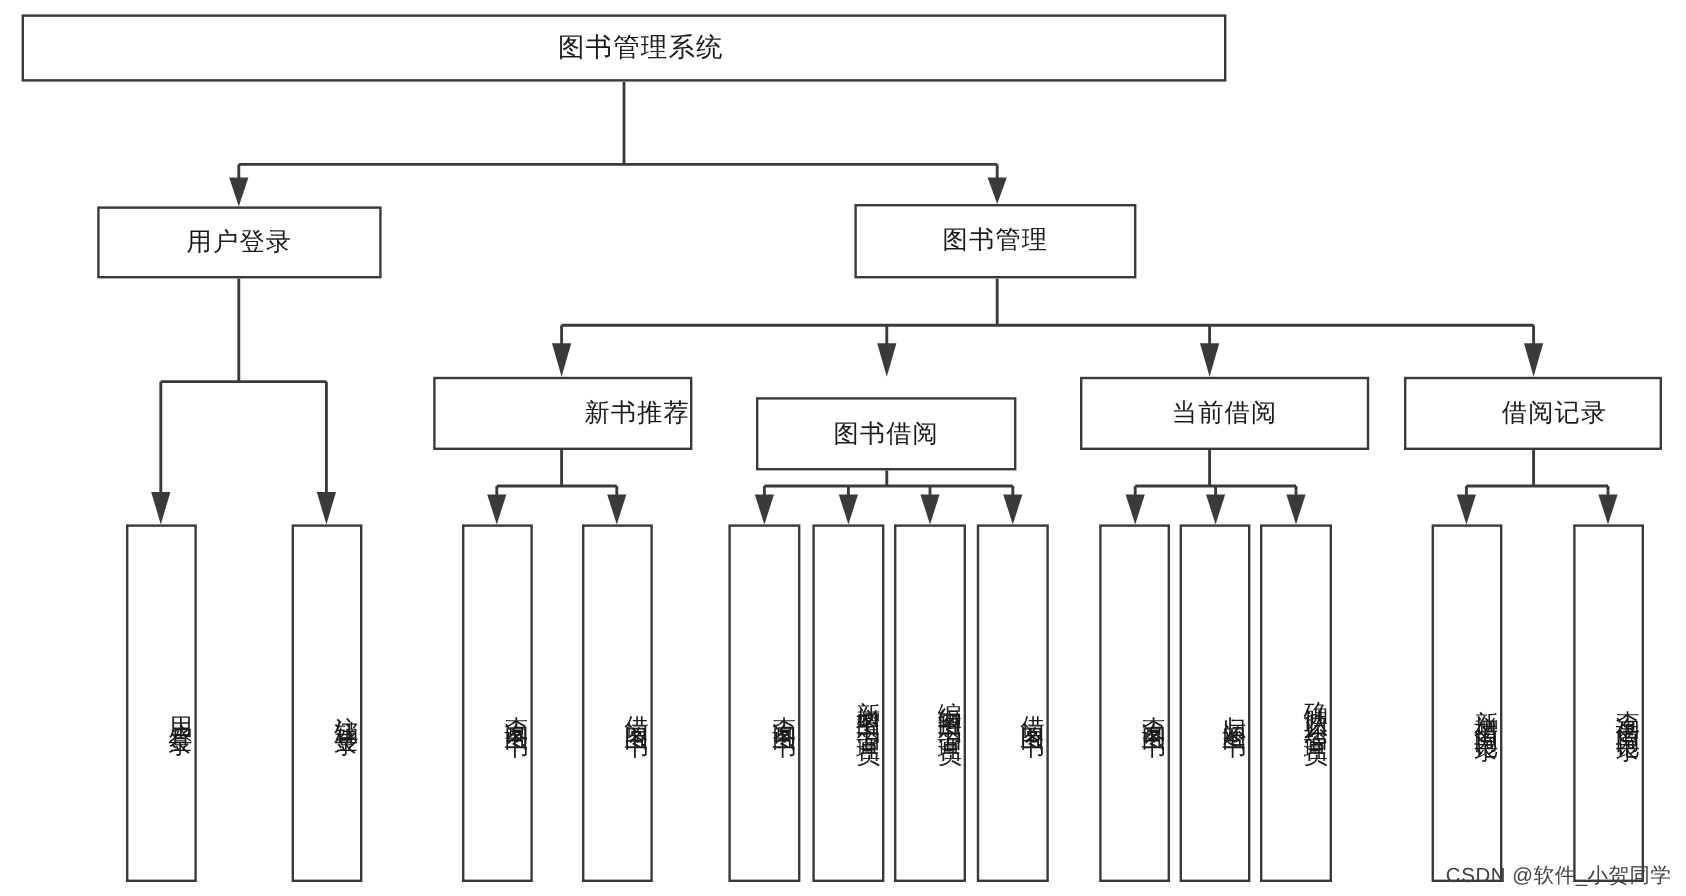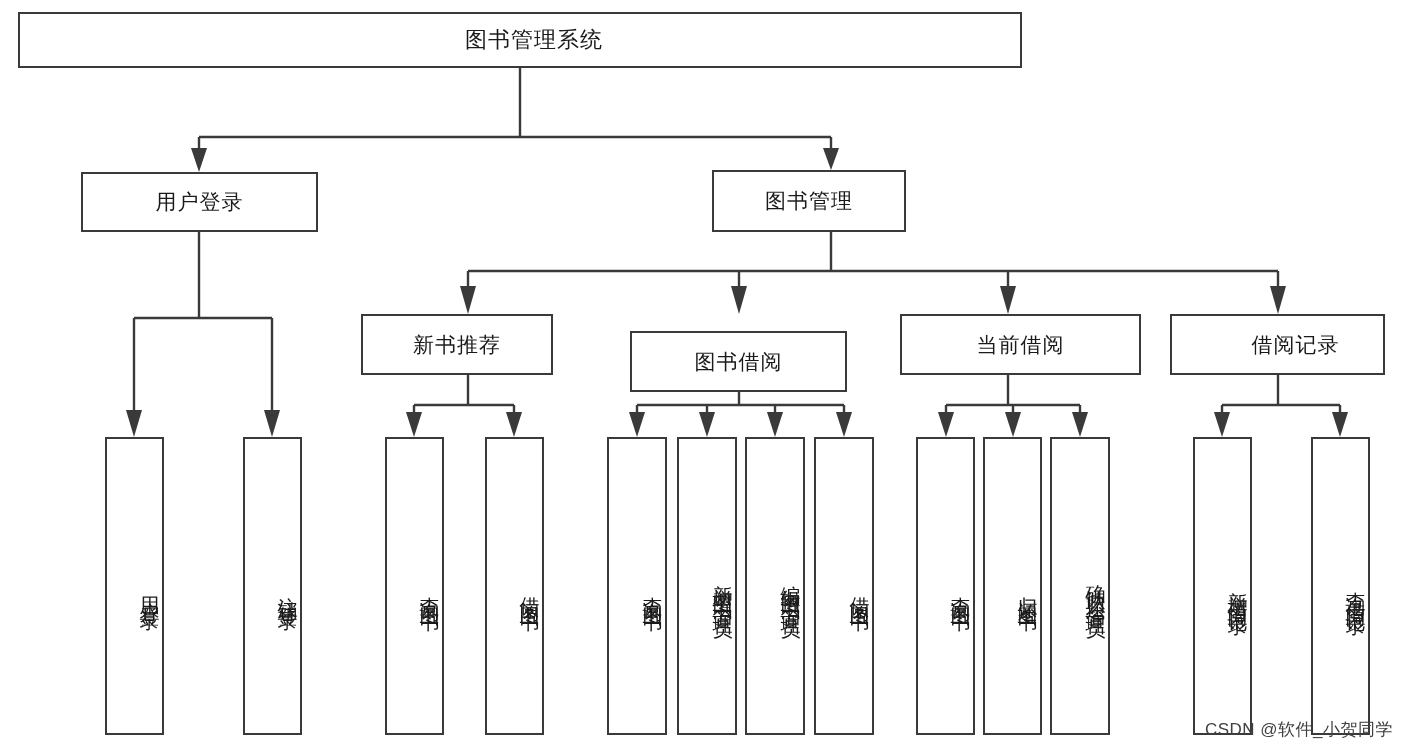--- a/index.html
+++ b/index.html
@@ -143,25 +143,25 @@
     <polygon class="arrowhead" points="1332,412 1348,412 1340,437"></polygon>
   </svg>
 
   <div class="node horiz root" style="left:18px; top:12px; width:1004px; height:56px;">
     <span class="label">图书管理系统</span>
   </div>
 
   <div class="node horiz" style="left:81px; top:172px; width:237px; height:60px;">
     <span class="label">用户登录</span>
   </div>
-  <div class="node horiz" style="left:712px; top:170px; width:194px; height:62px;">
+  <div class="node horiz" style="left:712px; top:170px; width:235px; height:62px;">
     <span class="label">图书管理</span>
   </div>
 
-  <div class="node horiz" style="left:361px; top:314px; width:192px; height:61px;">
+  <div class="node horiz" style="left:361px; top:314px; width:216px; height:61px;justify-content:flex-end;">
     <span class="label">新书推荐</span>
   </div>
   <div class="node horiz" style="left:630px; top:314px; width:217px; height:61px;margin-top:17px;">
     <span class="label">图书借阅</span>
   </div>
   <div class="node horiz" style="left:900px; top:314px; width:241px; height:61px;">
     <span class="label">当前借阅</span>
   </div>
   <div class="node horiz" style="left:1170px; top:314px; width:215px; height:61px;padding-left:36px;">
     <span class="label">借阅记录</span>

